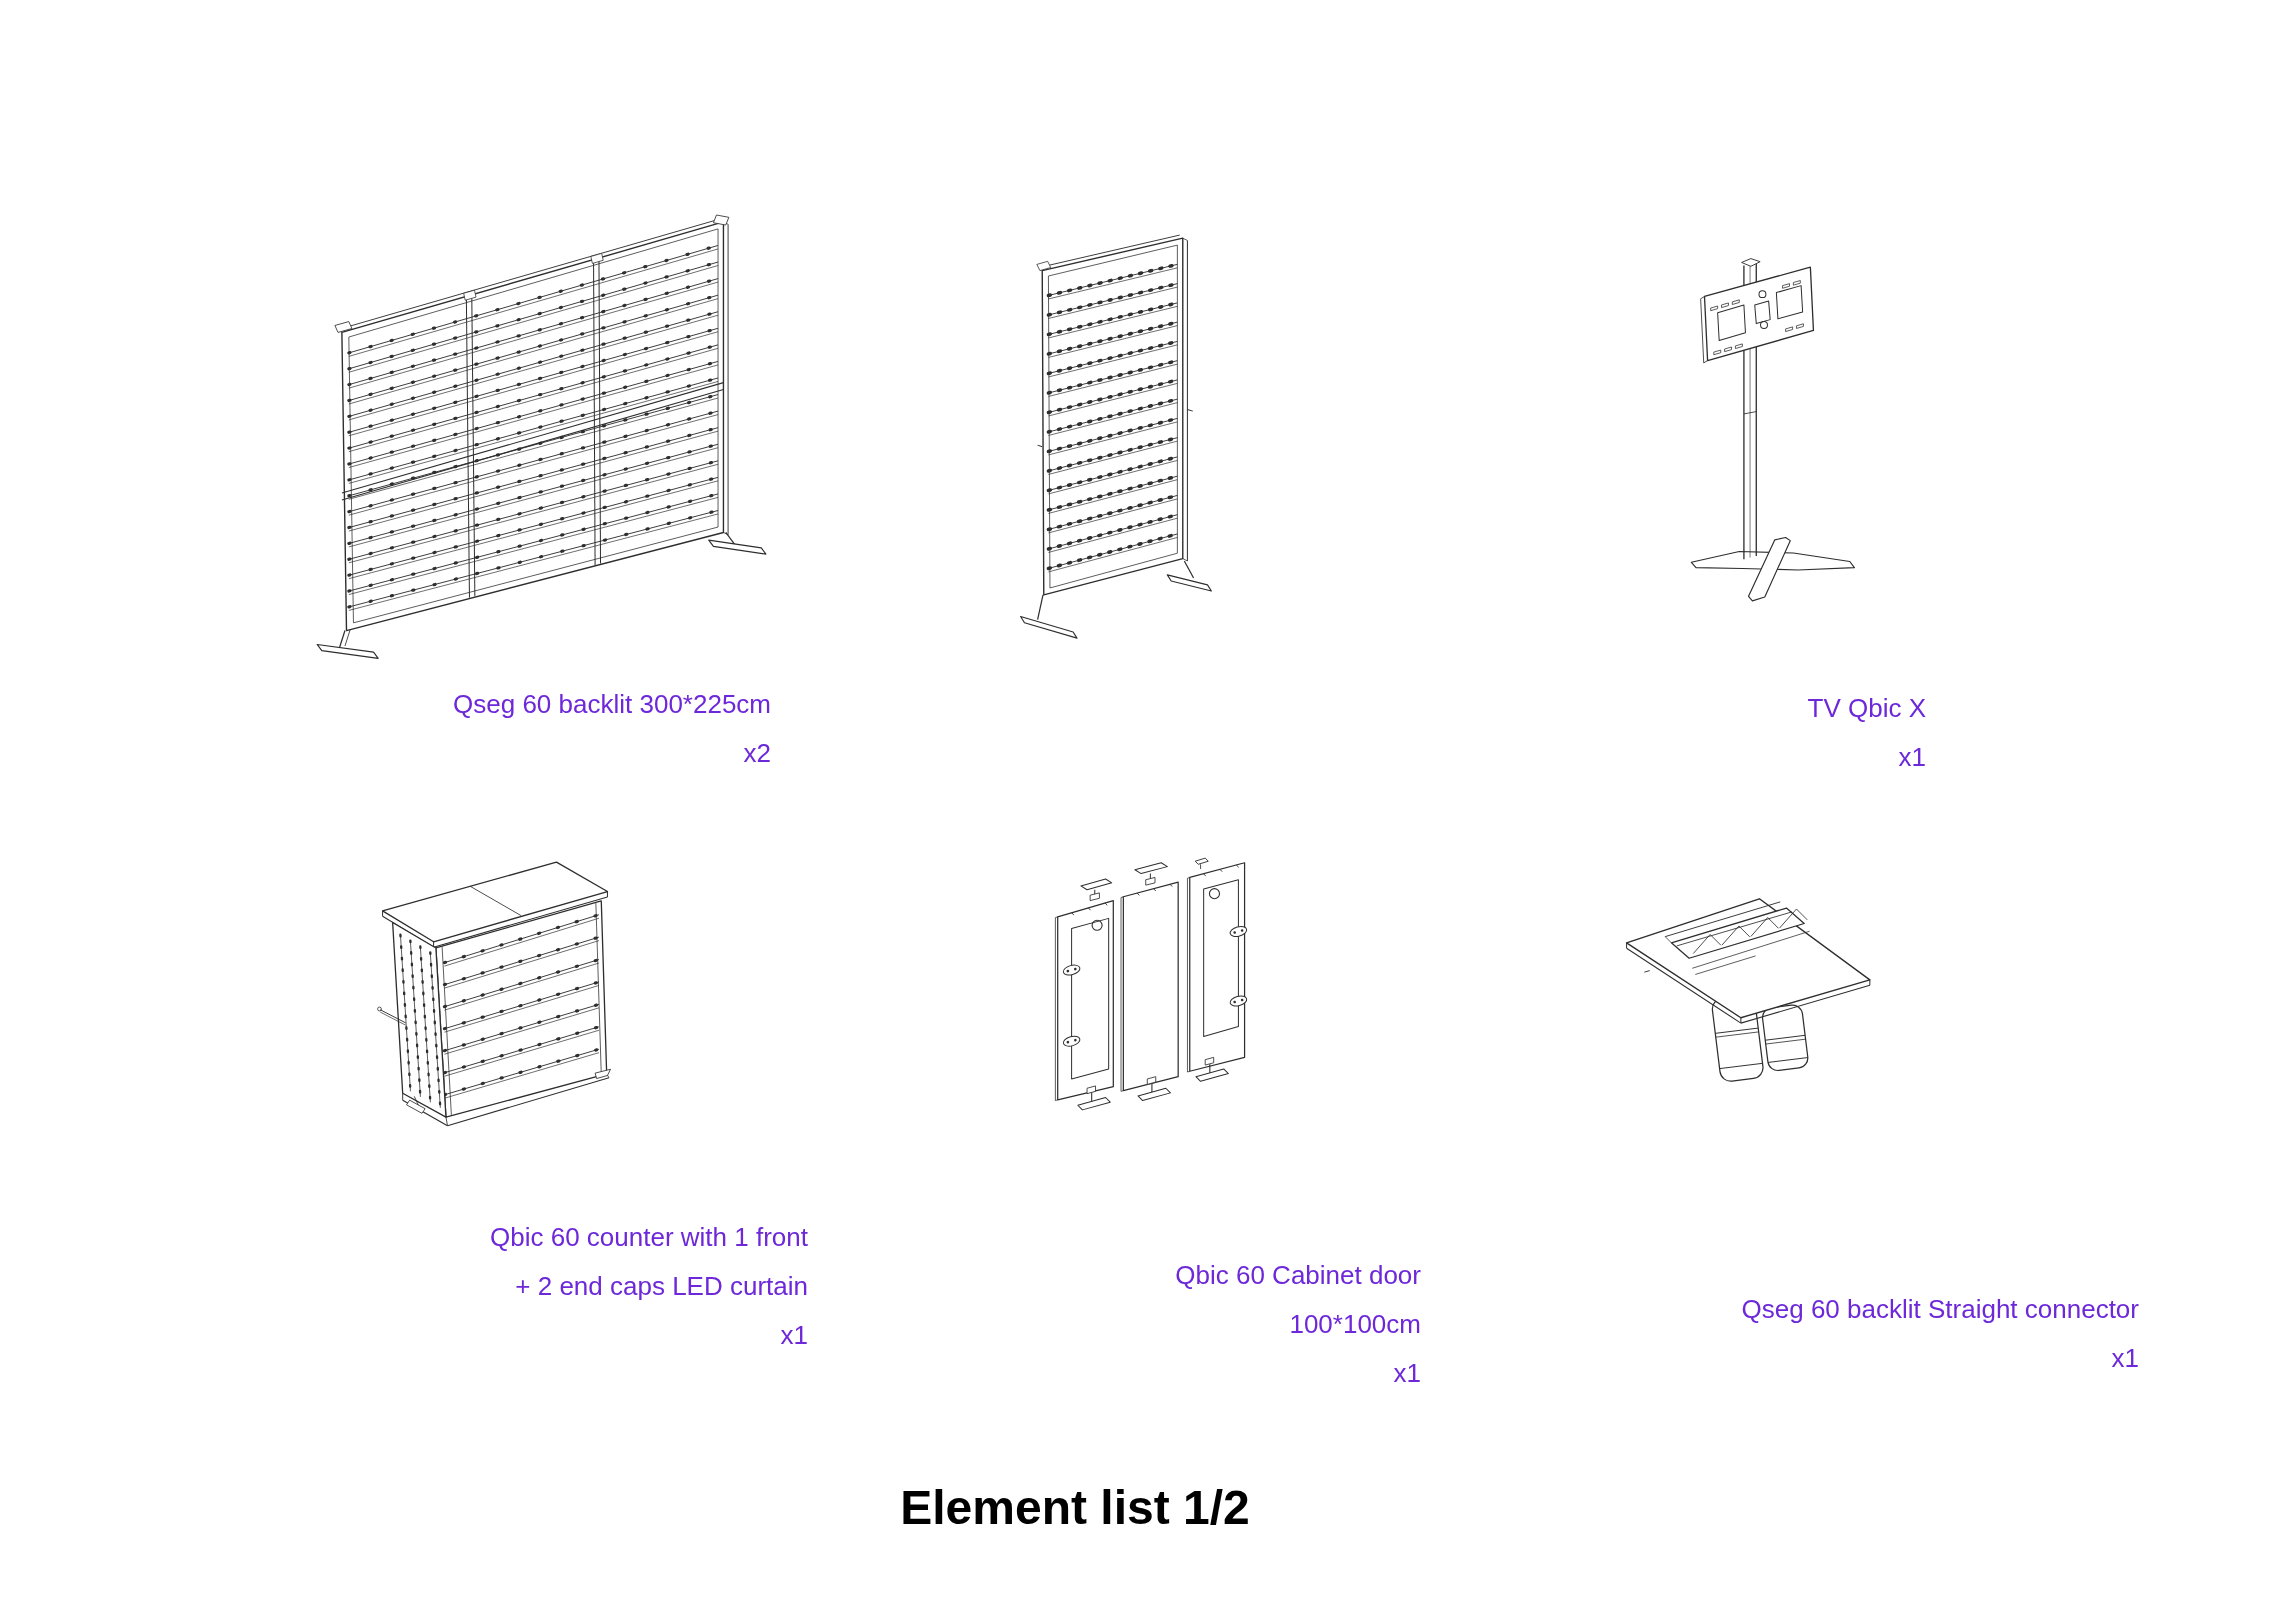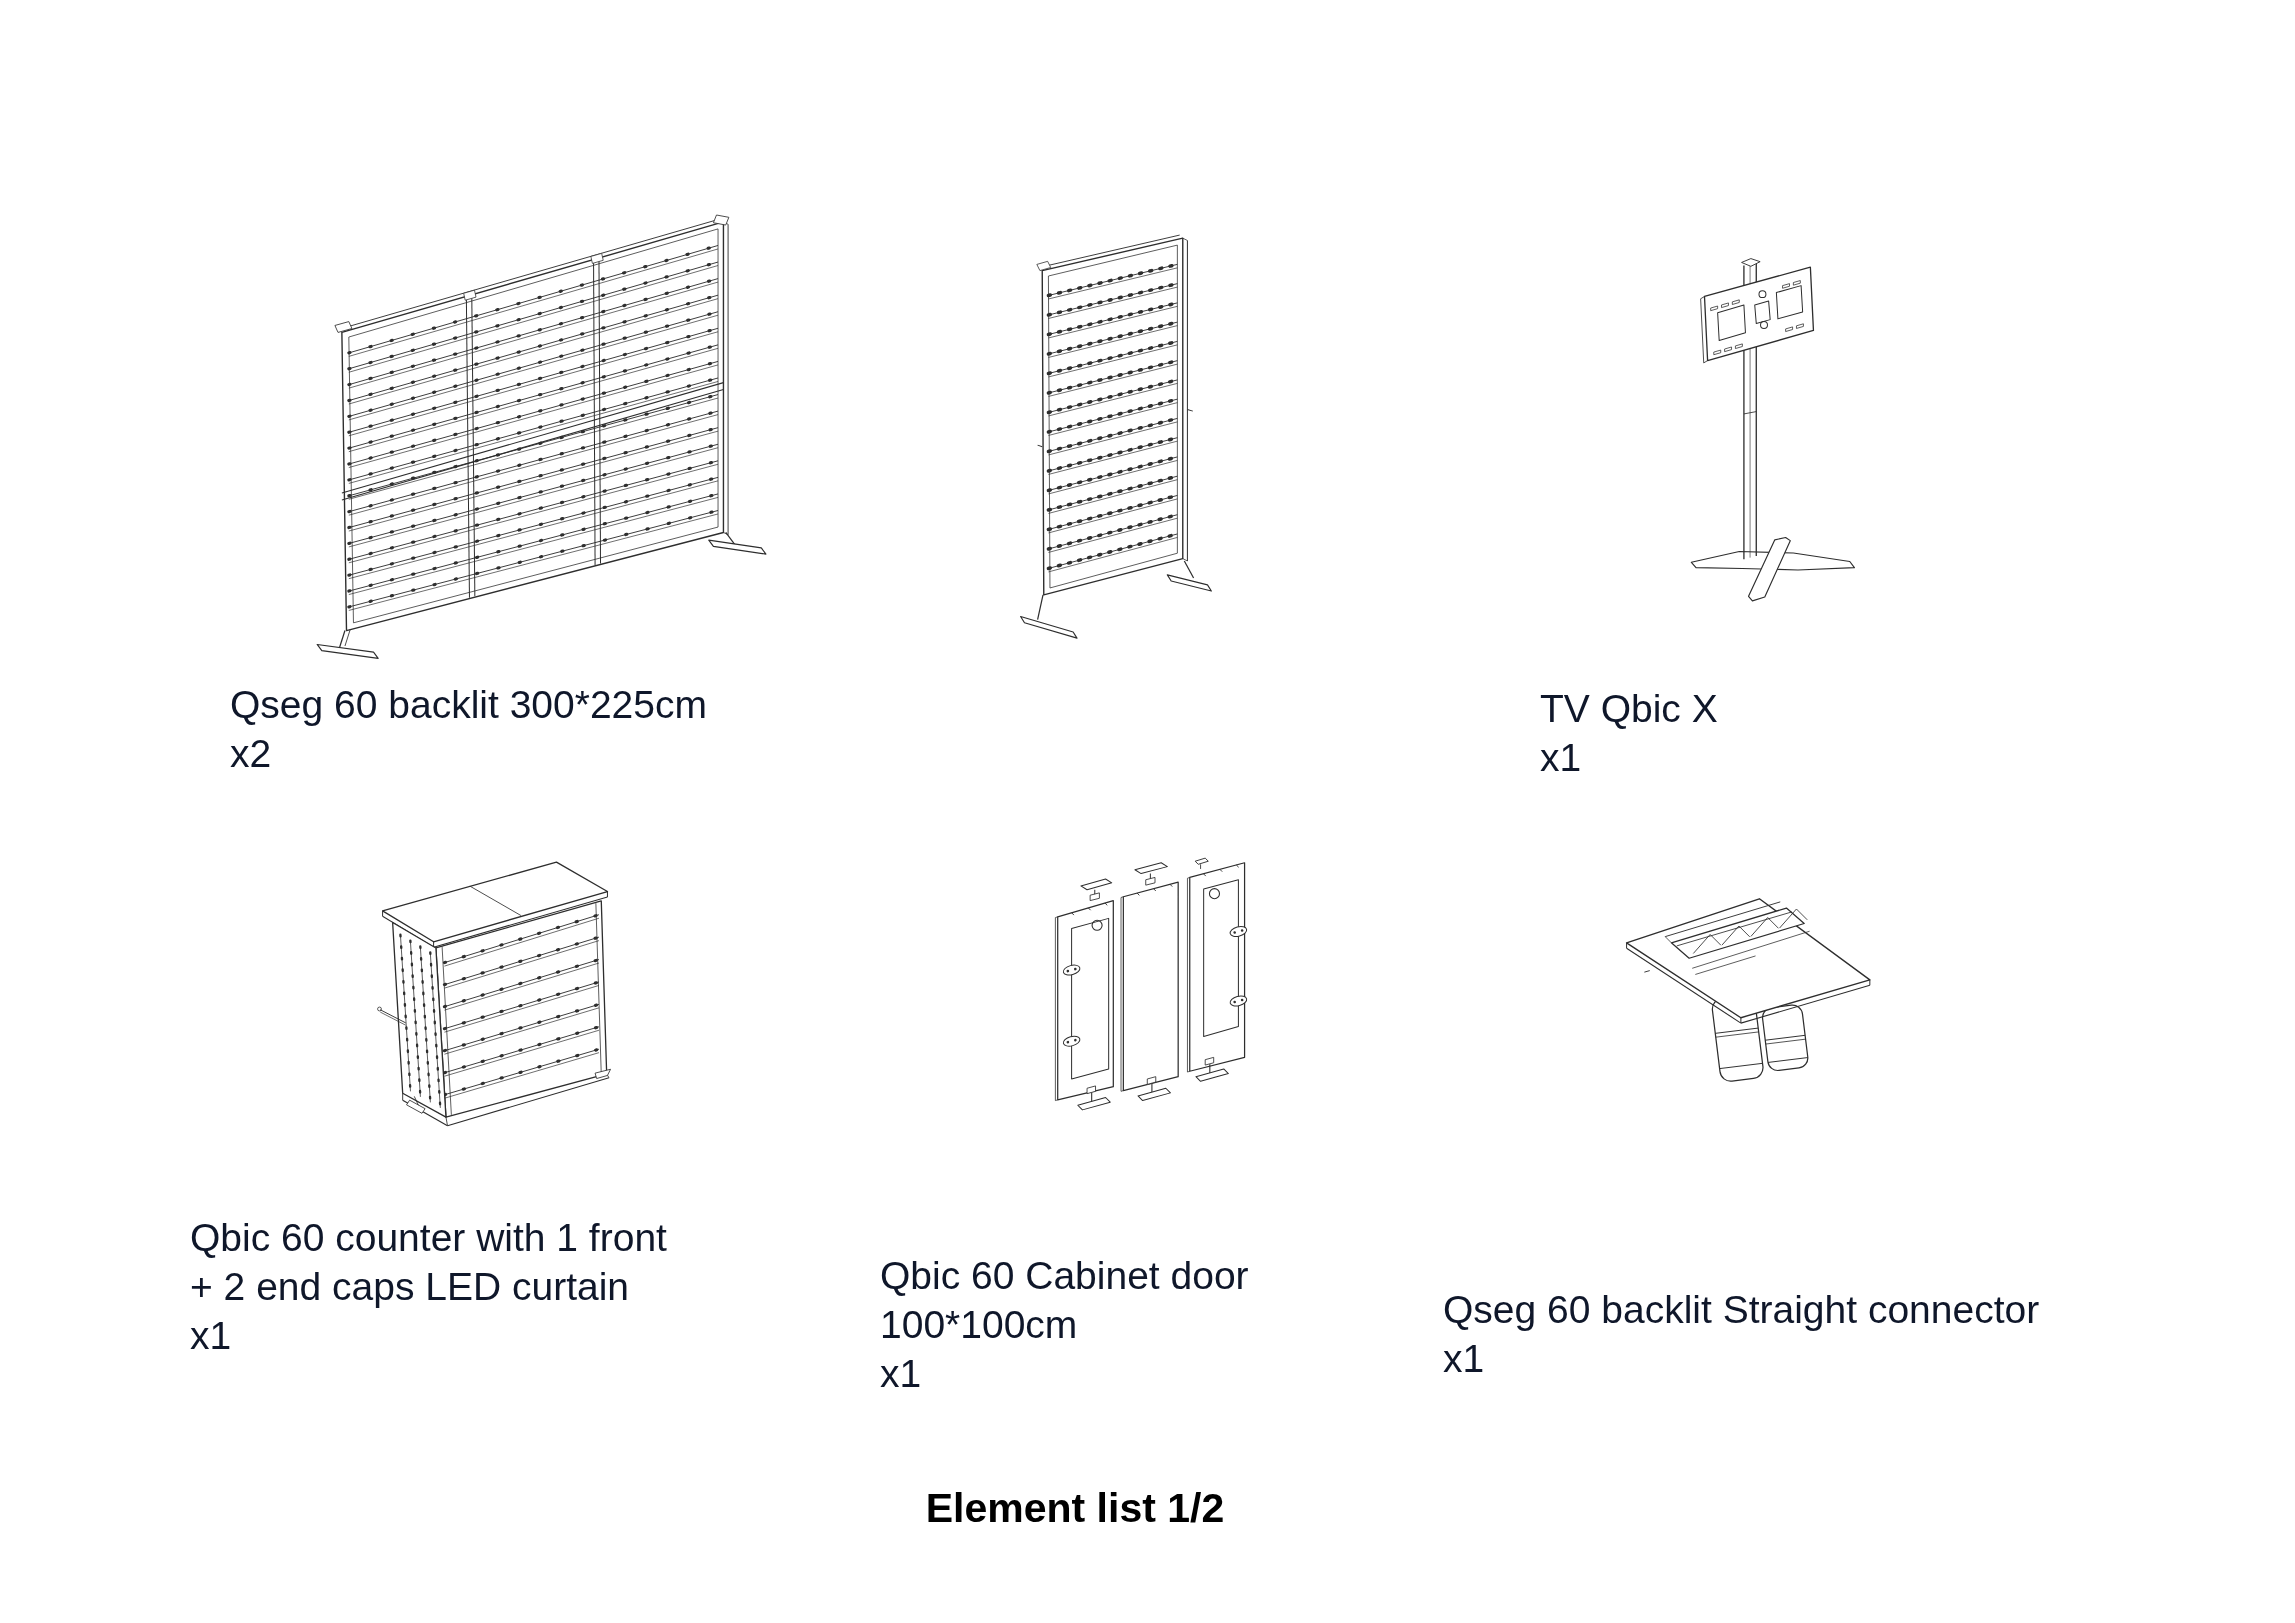--- a/index.html
+++ b/index.html
@@ -8,31 +8,31 @@
     width:2295px;height:1623px;
     background:#ffffff;
     font-family:"Liberation Sans", sans-serif;
     color:#000;
     overflow:hidden;
   }
   .fig{position:absolute;}
   .fig svg{display:block;overflow:visible;}
   .label{
     position:absolute;
-    text-align:left;
-    font-size:39px;
+    text-align:right;
+    font-size:26px;
     line-height:49px;
-    color:#0f172a;
+    color:#6d28d9;
     white-space:nowrap;
   }
   .label div{white-space:nowrap;}
   .page-title{
     position:absolute;
     text-align:center;
-    font-size:41px;
+    font-size:48px;
     line-height:46px;
     font-weight:bold;
     color:#000;
   }
 </style>
 </head>
 <body>
 
 <div class="page">
 

